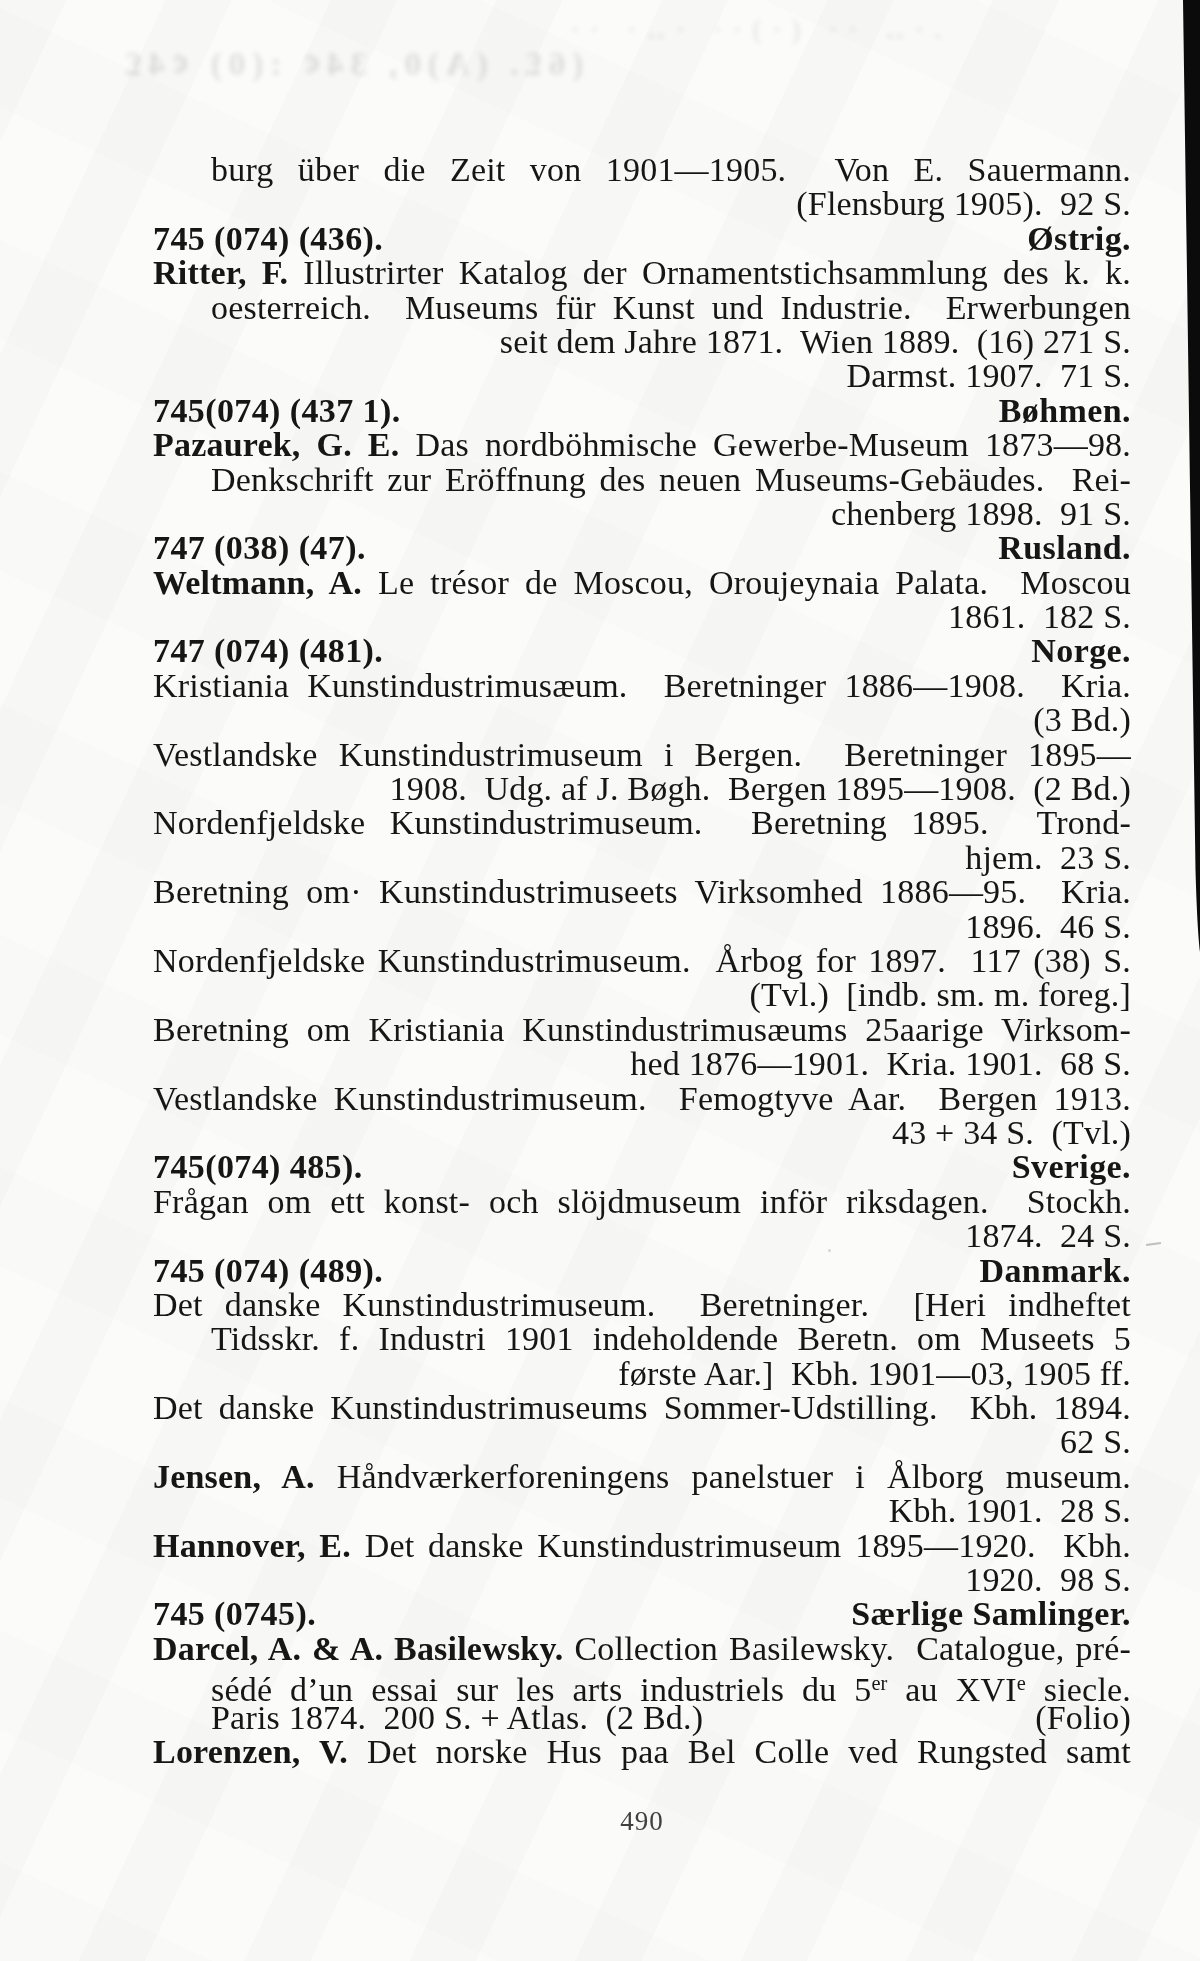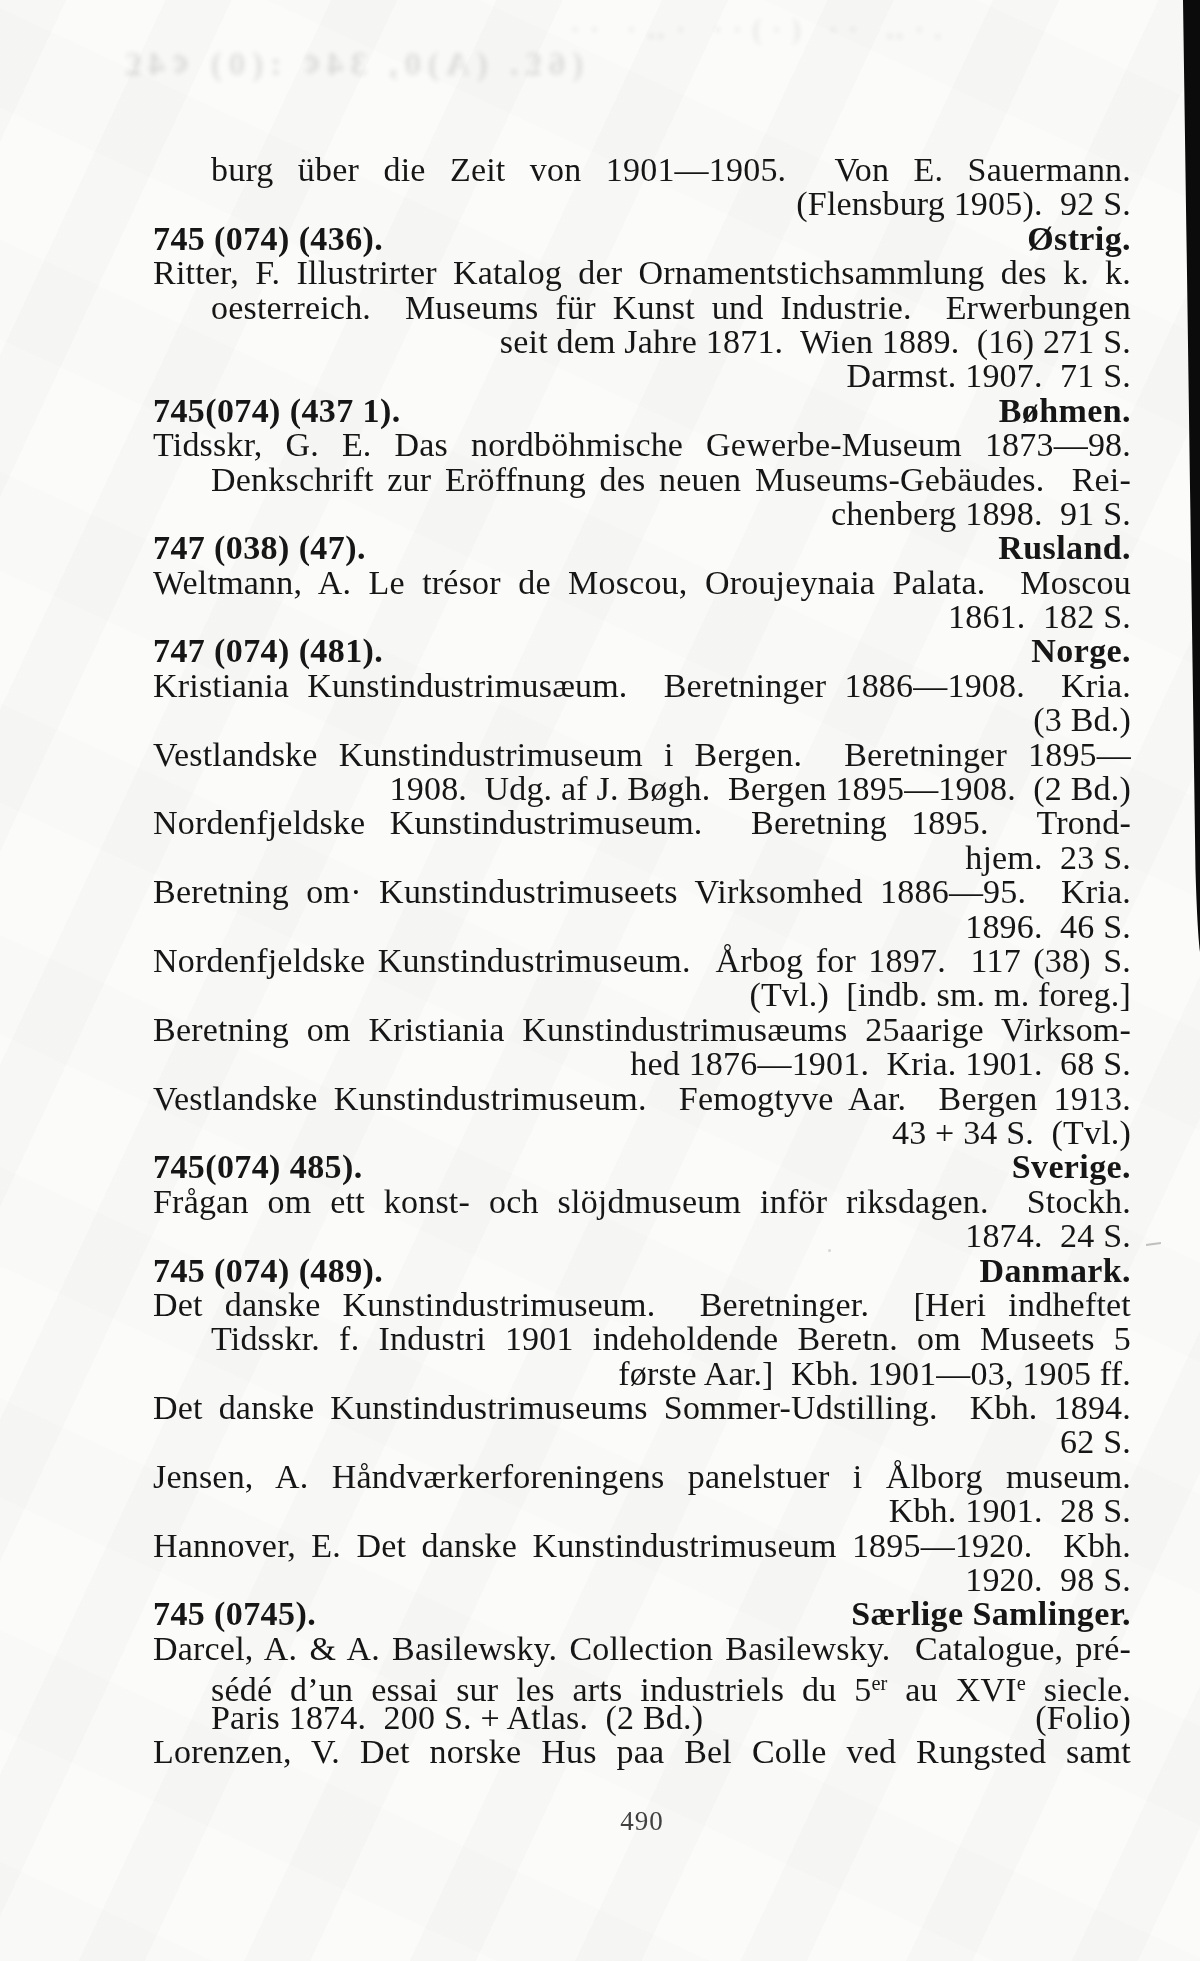--- a/index.html
+++ b/index.html
@@ -20,21 +20,21 @@
   }
   .content {
     position:absolute; left:153px; top:130px; width:978px;
     font-size:34px; line-height:34.4px; letter-spacing:0.2px;margin-top:23px;
   }
   .row { height:34.4px;text-align:right; }
   .row.ind { padding-left:58px; }
   .row.just { text-align:justify; text-align-last:justify; }
   .heading { display:flex; justify-content:space-between; font-weight:700; letter-spacing:0.4px; }
   .split { display:flex; justify-content:space-between; }
-  .b { font-weight:400; }
+  .b { font-weight:700; }
   .sup { font-size:0.6em; vertical-align:0.55em; letter-spacing:0; }
   .pageno {
     position:absolute; left:153px; top:1806px; width:978px;
     text-align:center; font-size:27px; color:#404040; letter-spacing:1px;
   }
   .edge-svg { position:absolute; top:0; left:0; pointer-events:none; }
   .bleed {
     position:absolute; pointer-events:none; color:#3a3a3a;
     font-weight:700; transform:scaleX(-1); filter:blur(2.6px);
     white-space:nowrap;
@@ -65,21 +65,21 @@
         <span>Østrig.</span>
       </div>
       <div class="row line just"><span class="b">Ritter, F.</span><span class=""> Illustrirter Katalog der Ornamentstichsammlung des k. k.</span></div>
       <div class="row line ind just"><span class="">oesterreich.&nbsp; Museums für Kunst und Industrie.&nbsp; Erwerbungen</span></div>
       <div class="row line ind"><span class="">seit dem Jahre 1871.&nbsp; Wien 1889.&nbsp; (16) 271 S.</span></div>
       <div class="row line ind"><span class="">Darmst. 1907.&nbsp; 71 S.</span></div>
       <div class="row heading">
         <span>745(074) (437 1).</span>
         <span>Bøhmen.</span>
       </div>
-      <div class="row line just"><span class="b">Tidsskr, G. E.</span><span class=""> Das nordböhmische Gewerbe-Museum 1873—98.</span></div>
+      <div class="row line just"><span class="b">Pazaurek, G. E.</span><span class=""> Das nordböhmische Gewerbe-Museum 1873—98.</span></div>
       <div class="row line ind just"><span class="">Denkschrift zur Eröffnung des neuen Museums-Gebäudes.&nbsp; Rei-</span></div>
       <div class="row line ind"><span class="">chenberg 1898.&nbsp; 91 S.</span></div>
       <div class="row heading">
         <span>747 (038) (47).</span>
         <span>Rusland.</span>
       </div>
       <div class="row line just"><span class="b">Weltmann, A.</span><span class=""> Le trésor de Moscou, Oroujeynaia Palata.&nbsp; Moscou</span></div>
       <div class="row line ind"><span class="">1861.&nbsp; 182 S.</span></div>
       <div class="row heading">
         <span>747 (074) (481).</span>

